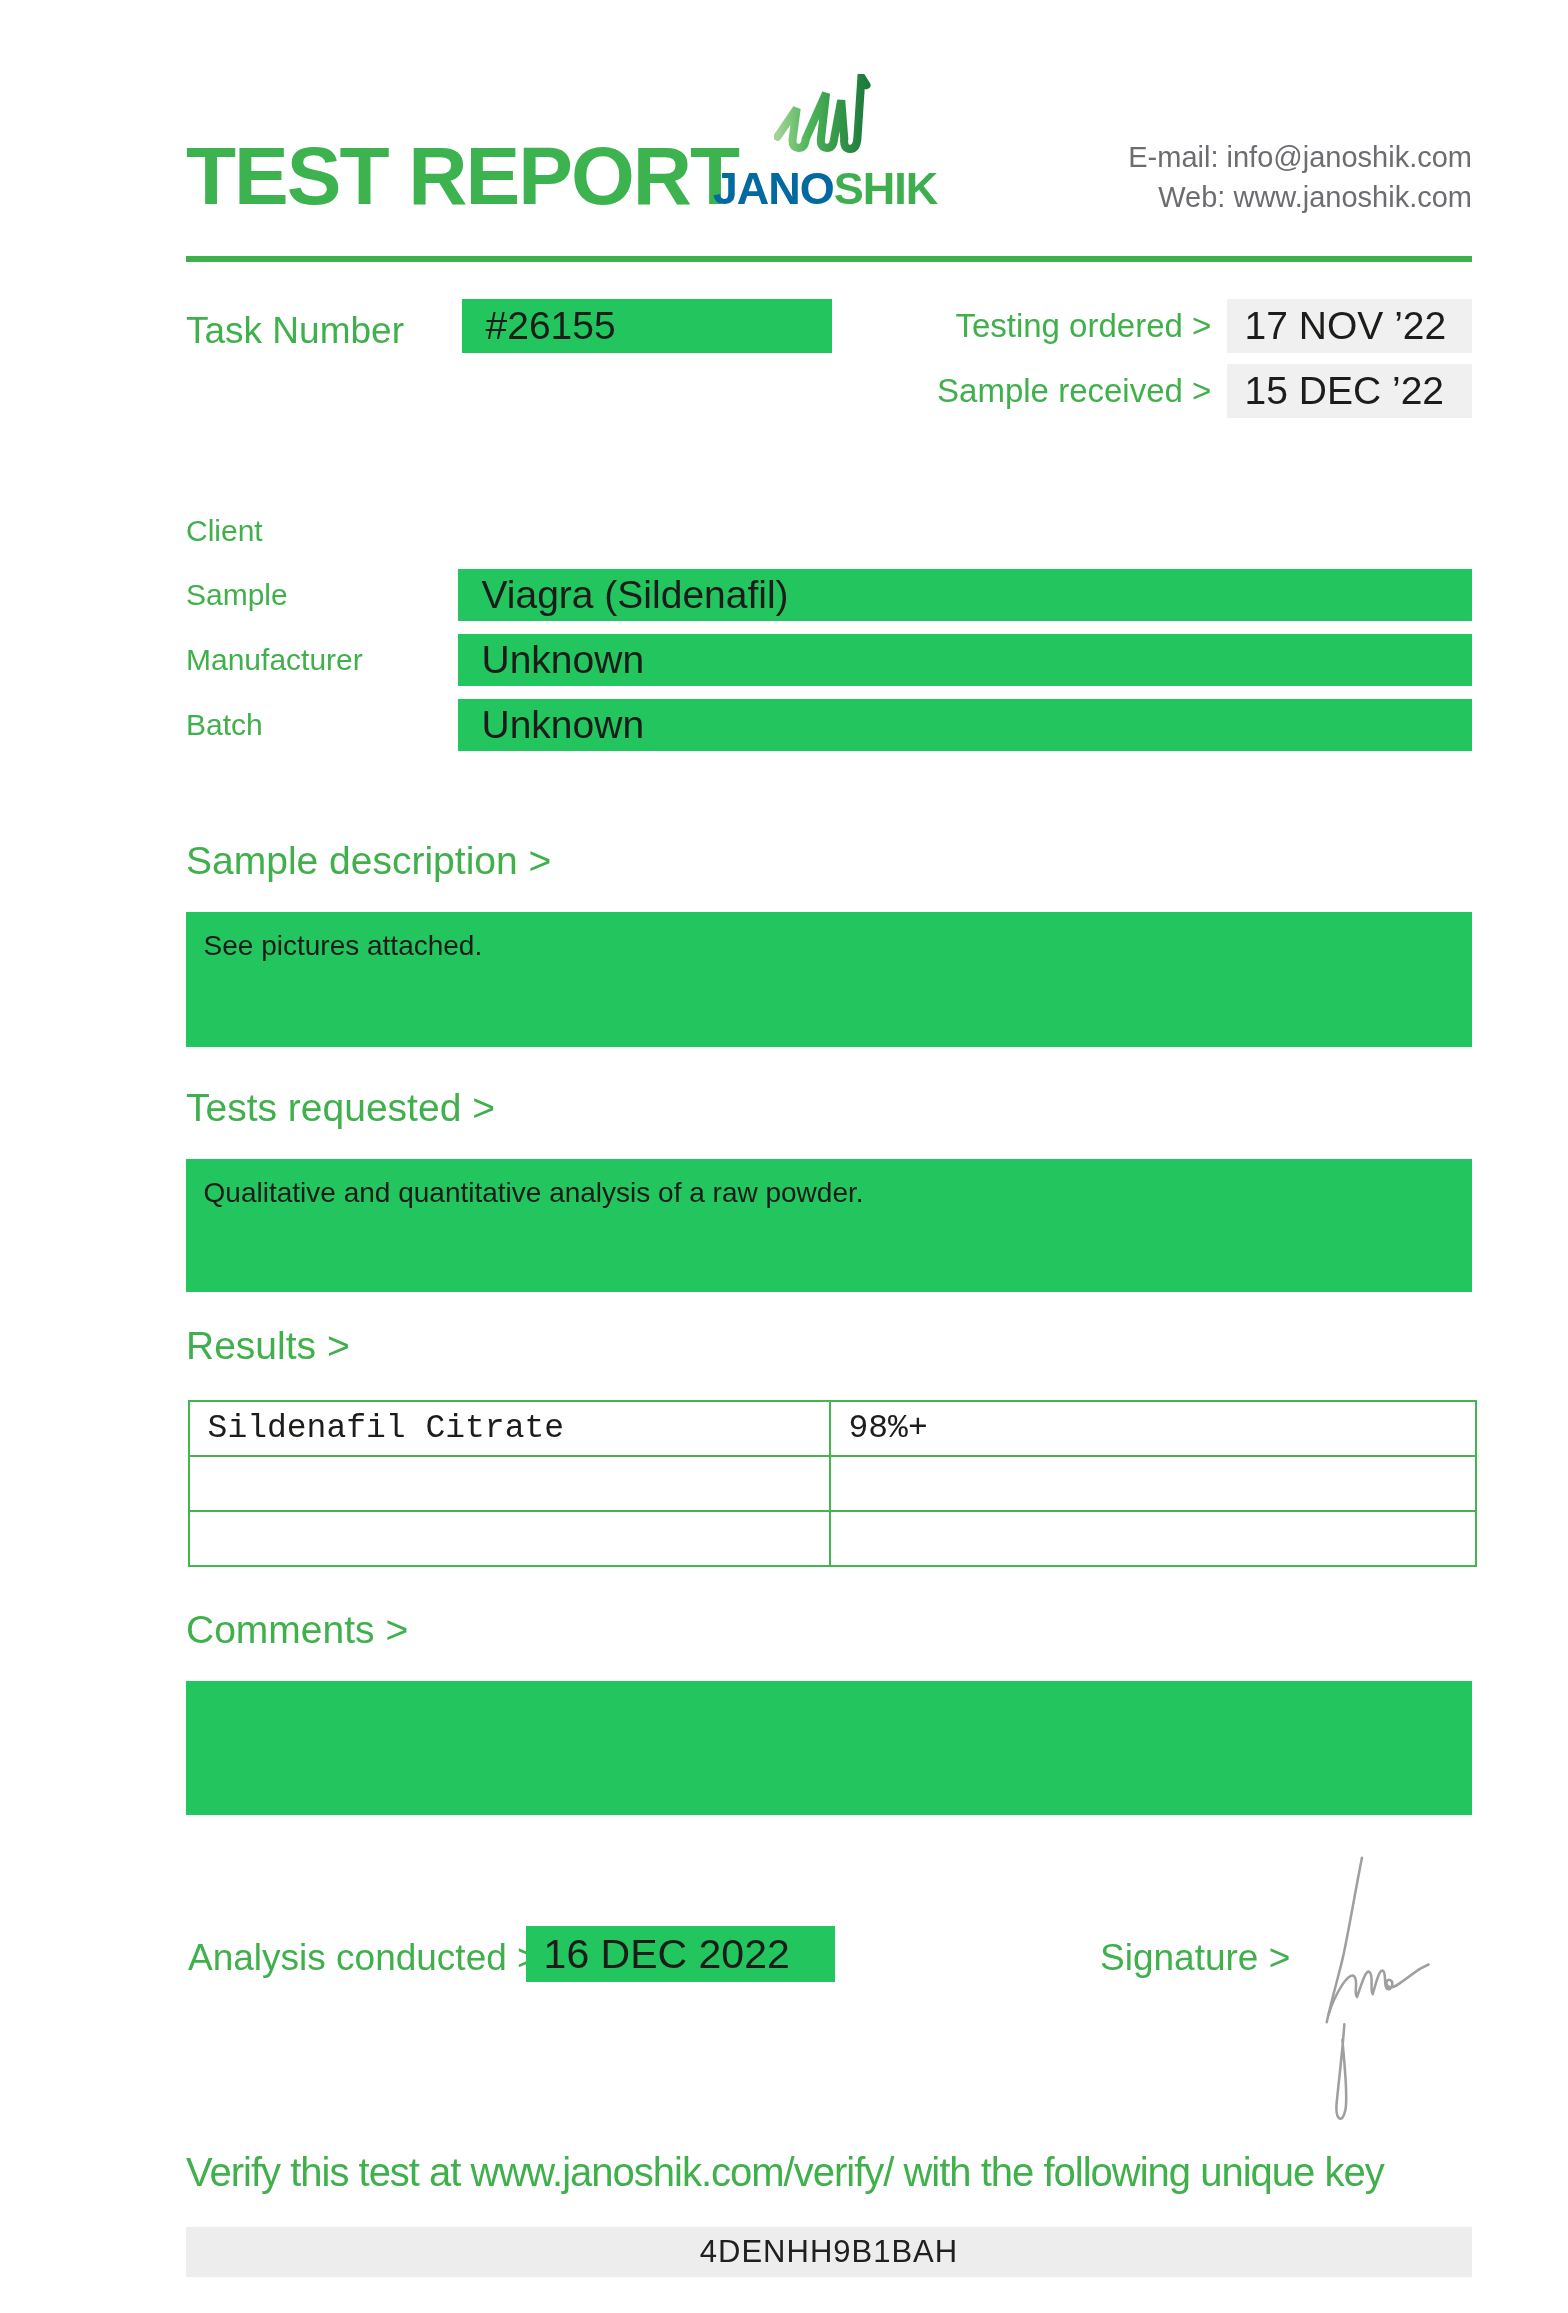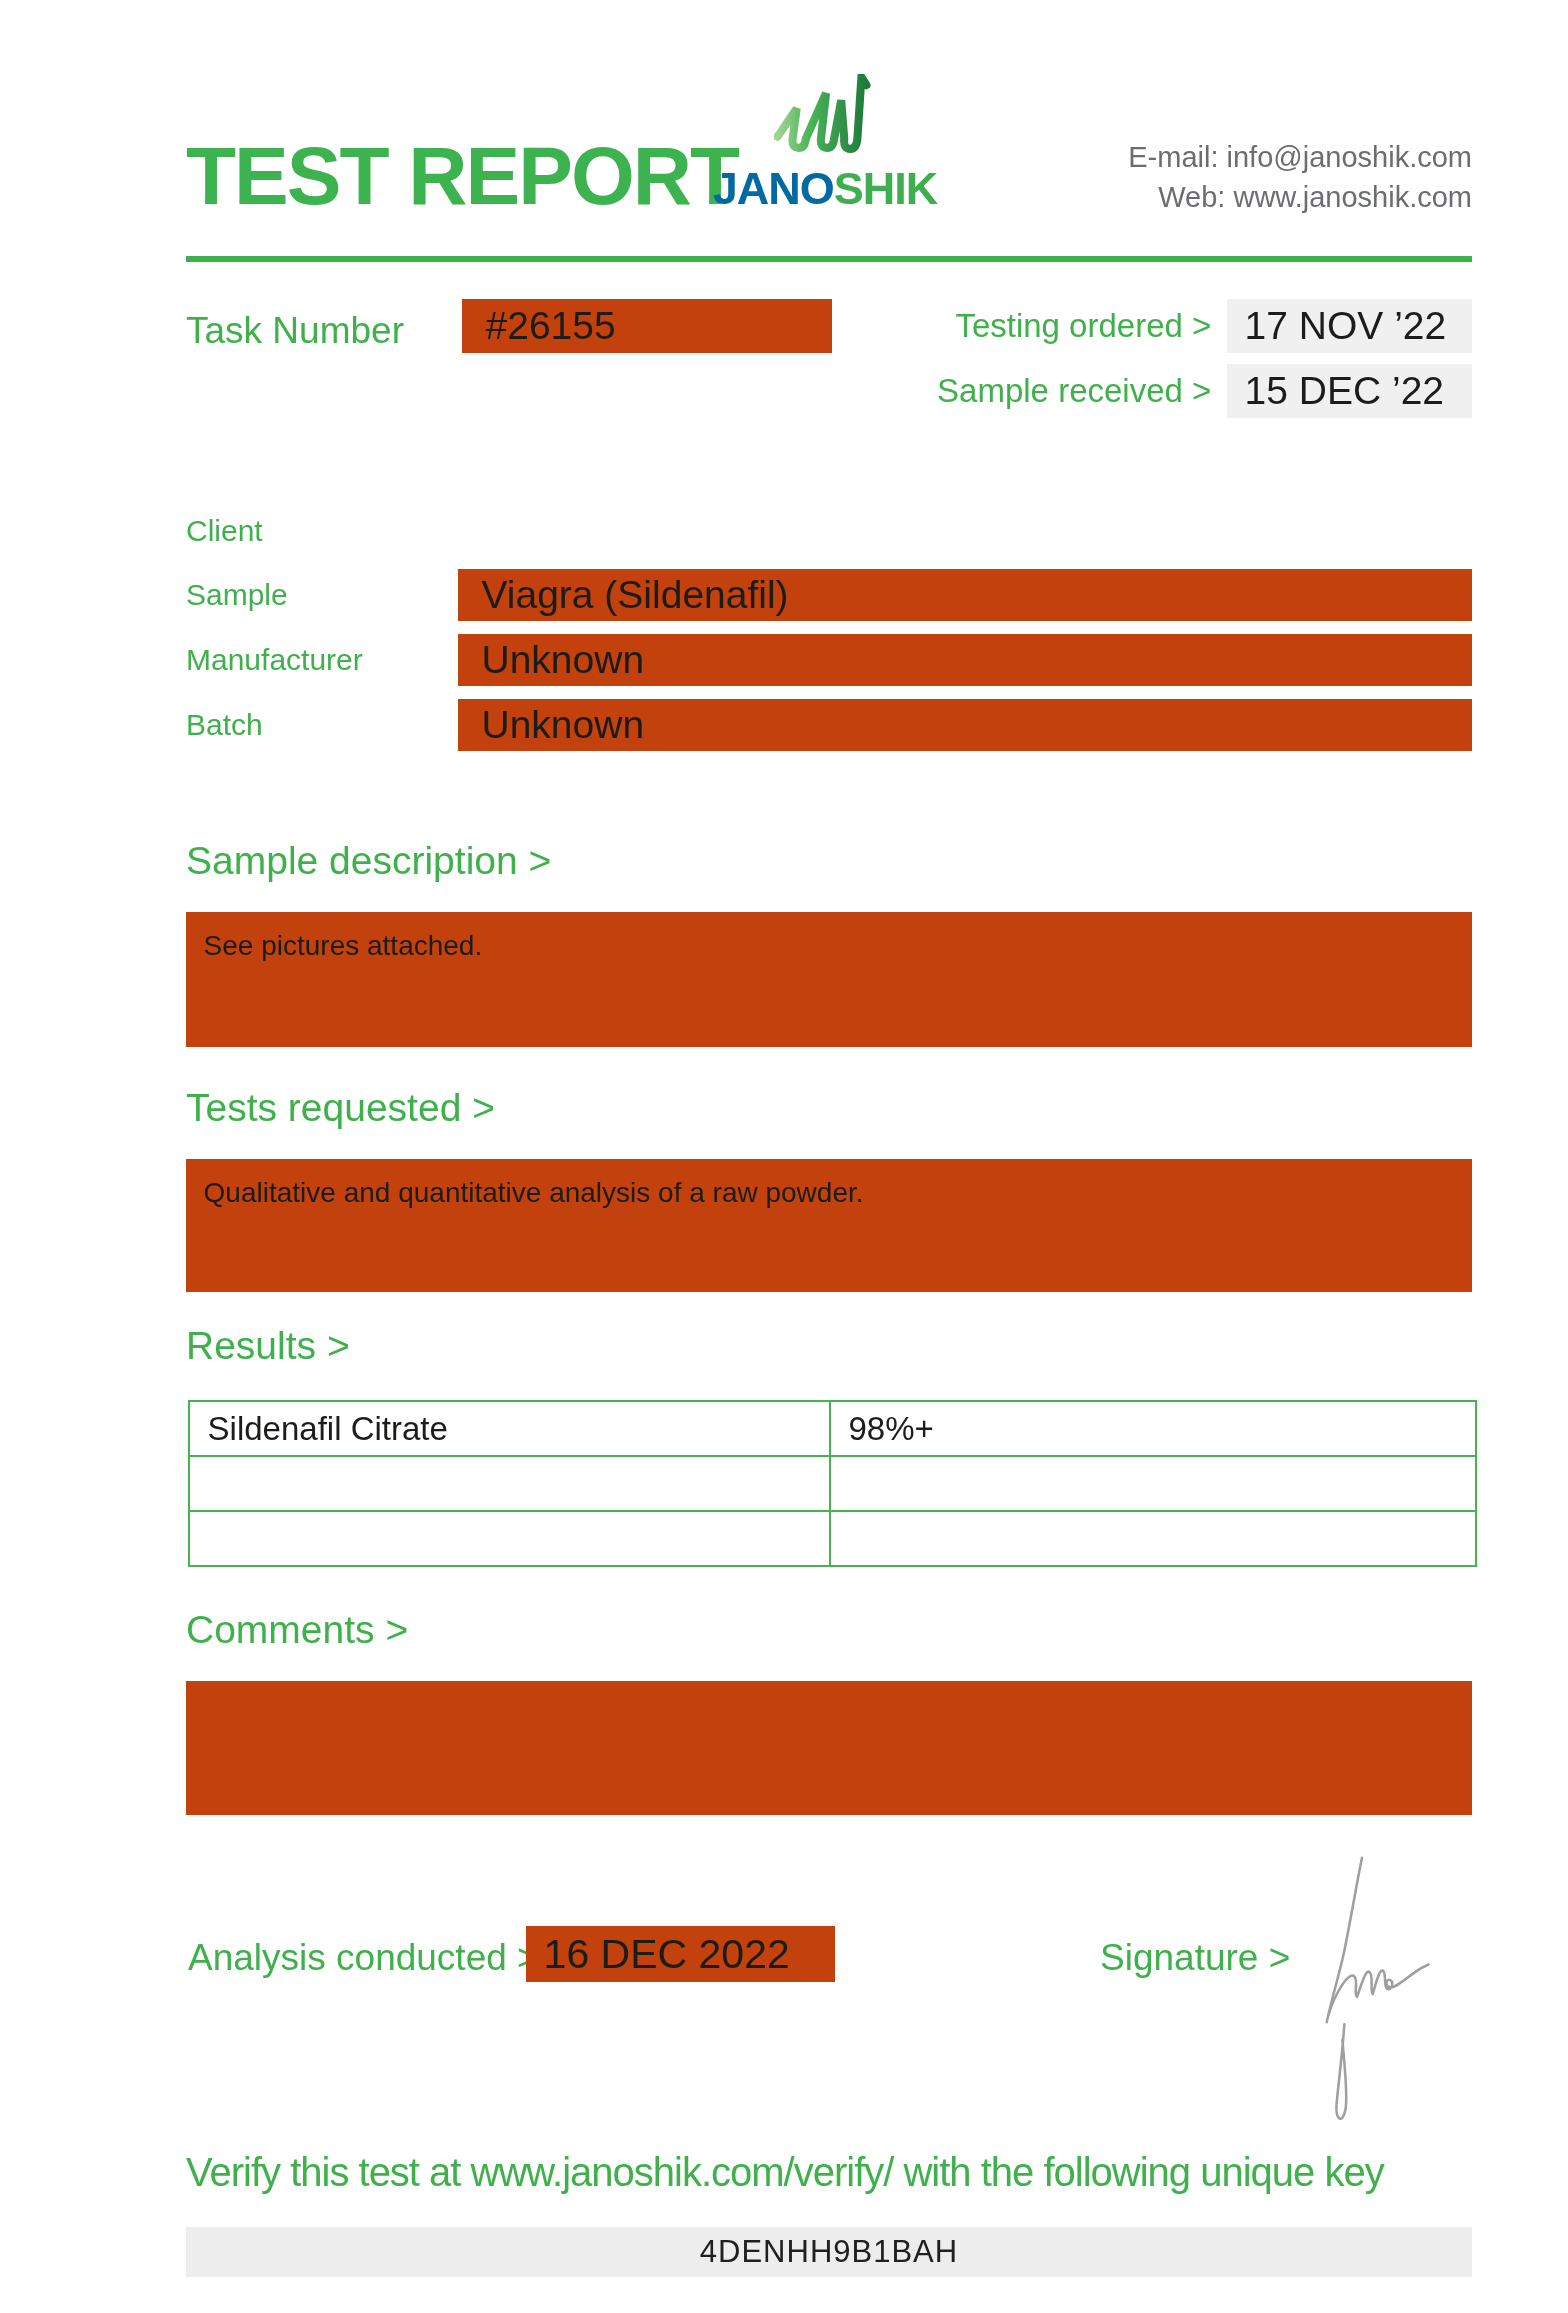--- a/index.html
+++ b/index.html
@@ -24,41 +24,41 @@
   .logo-text{font-size:45px;font-weight:bold;letter-spacing:-1px;margin-top:5.9px;line-height:1;}
   .logo-text .jano{color:#0369a1;}
   .logo-text .shik{color:#3fae4e;}
   .contact{right:137px;top:137px;text-align:right;font-size:29px;line-height:40px;color:#6c6d70;}
   .rule{left:145px;top:256px;width:1286px;height:5.9px;background:#3db24c;}
   
   .glabel{color:#3fb04b;}
   .field-label{font-size:37px;line-height:1;}
   .section-label{font-size:39px;line-height:1;}
   
-  .gbox{background:#c2410c;}
+  .gbox{background:#22c55e;}
   .value-text{font-size:39px;color:#1c1c1a;}
   
   .task-label{left:145px;top:312px;}
   .task-box{left:421px;top:299px;width:370px;height:54px;line-height:54px;padding-left:23.5px;box-sizing:border-box;}
   
   .date-row{left:882px;width:549px;height:54px;display:flex;align-items:center;}
   .date-row .dlabel{flex:1;text-align:right;padding-right:15.7px;font-size:33px;}
   .date-row .dbox{width:245px;height:54px;line-height:54px;padding-left:17.6px;box-sizing:border-box;font-size:39px;background:#f0f0f0;}
   .date-row-1{top:299px;}
   .date-row-2{top:364px;}
   
   .info-label{left:145px;font-size:30px;line-height:52px;}
   .info-box{left:417px;width:1014px;height:52px;line-height:52px;padding-left:23.5px;box-sizing:border-box;}
   
   .bigbox{left:145px;width:1286px;box-sizing:border-box;padding:13.7px 17.6px;font-size:28px;line-height:1.4;}
   
   .results-table{left:147px;top:1400px;width:1289px;border-collapse:collapse;}
   .results-table td{
     border:2.9px solid #44b44f;height:53px;
-    font-size:33px;padding:0 0 0 17.6px;color:#1c1c1a;background:#ffffff;
+    font-size:33px;padding:0 0 0 17.6px;color:#1c1c1a;background:#ffffff;font-family:Liberation Mono, monospace;
   }
   .results-table{border:2px solid #44b44f;}
   .col-analyte{width:49.8%;}
   .col-result{width:50.2%;}
   
   .analysis-label{left:147px;top:1939px;}
   .analysis-box{left:485px;top:1926px;width:309px;height:56px;line-height:56px;padding-left:17.6px;box-sizing:border-box;font-size:41px;}
   .signature-label{left:1059px;top:1939px;}
   .signature-svg{left:1264px;top:1848px;}
   .verify-line{left:145px;top:2152px;width:1286px;font-size:40px;letter-spacing:-1px;white-space:nowrap;line-height:1;}

